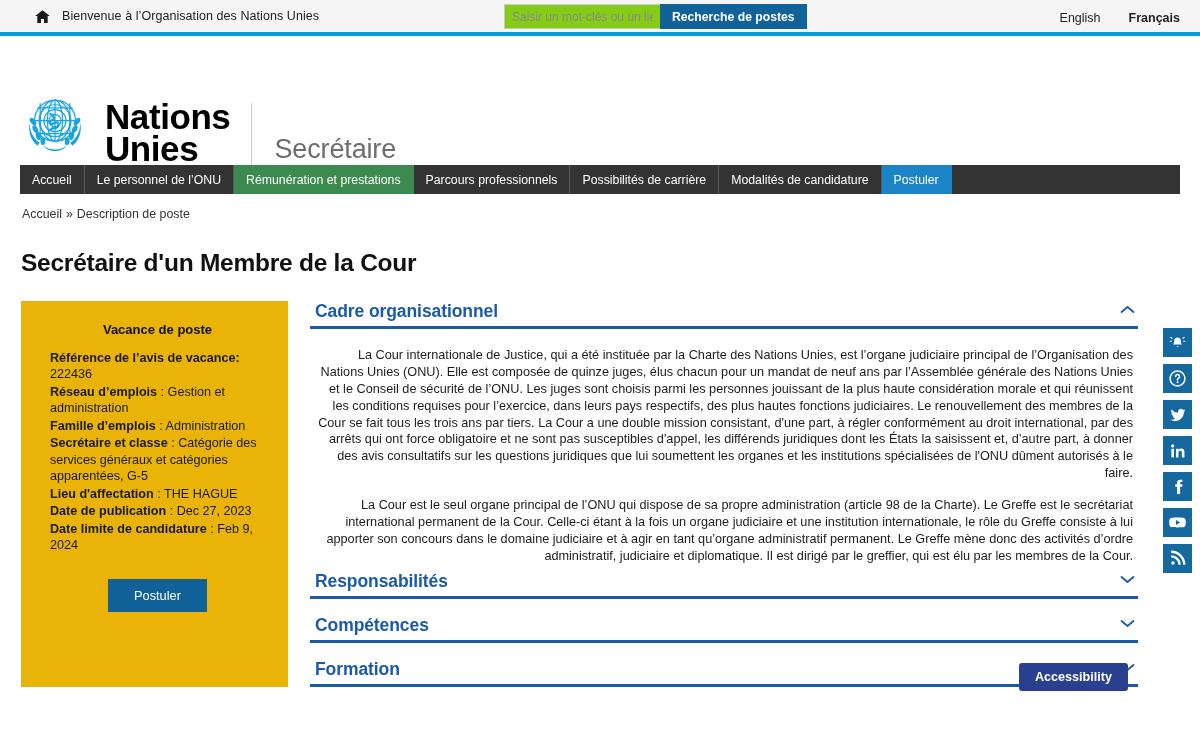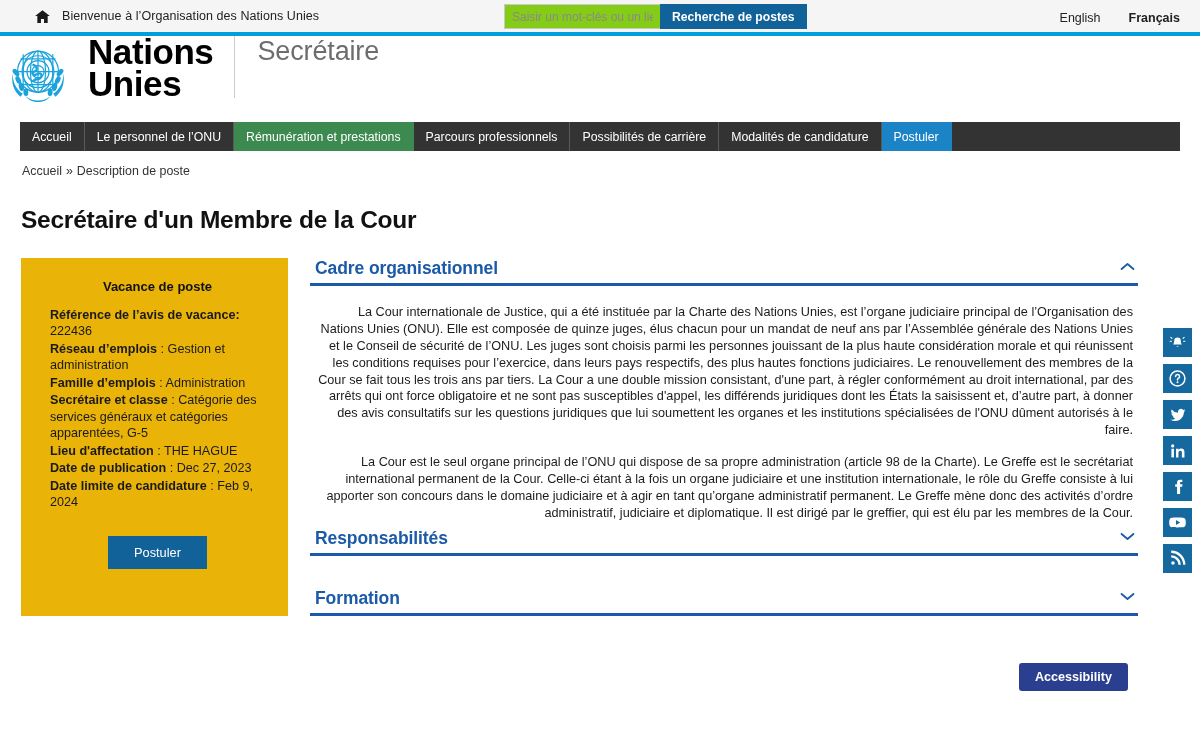--- a/index.html
+++ b/index.html
@@ -67,22 +67,23 @@
     height: 36px;
     display: flex; align-items: center; gap: 28px;
   }
   .lang-link {
     font-size: 12.5px; color: #222; text-decoration: none;
   }
   .lang-link.active { font-weight: bold; }
 
   
   .brand-header {
-    height: 86px;
-    display: flex; align-items: flex-start;
+    height: 129px;
+    display: flex; align-items: flex-end;
+    padding-left: 17px;
     background: #fff;
   }
   .un-emblem { width: 76px; height: 76px; flex: none; }
   .brand-wordmark {
     margin-left: 12px;
     font-size: 35px;
     font-weight: bold;
     line-height: .92;
     letter-spacing: -.012em;
     color: #000;
@@ -375,20 +376,30 @@
         <span>
           <svg class="chevron" viewBox="0 0 20 12" fill="none" stroke="#1a5aa8" stroke-width="2.1" stroke-linecap="round" stroke-linejoin="round" aria-hidden="true">
             <polyline points="3,3 10,9 17,3"></polyline>
           </svg>
         </span>
       </div>
     </section>
 
     <div class="spacer-sm"></div>
 
+    <section class="section">
+      <div class="section-header">
+        <h2>Compétences</h2>
+        <span>
+          <svg class="chevron" viewBox="0 0 20 12" fill="none" stroke="#1a5aa8" stroke-width="2.1" stroke-linecap="round" stroke-linejoin="round" aria-hidden="true">
+            <polyline points="3,3 10,9 17,3"></polyline>
+          </svg>
+        </span>
+      </div>
+    </section>
 
     <div class="spacer-sm"></div>
 
     <section class="section">
       <div class="section-header">
         <h2>Formation</h2>
         <span>
           <svg class="chevron" viewBox="0 0 20 12" fill="none" stroke="#1a5aa8" stroke-width="2.1" stroke-linecap="round" stroke-linejoin="round" aria-hidden="true">
             <polyline points="3,3 10,9 17,3"></polyline>
           </svg>

